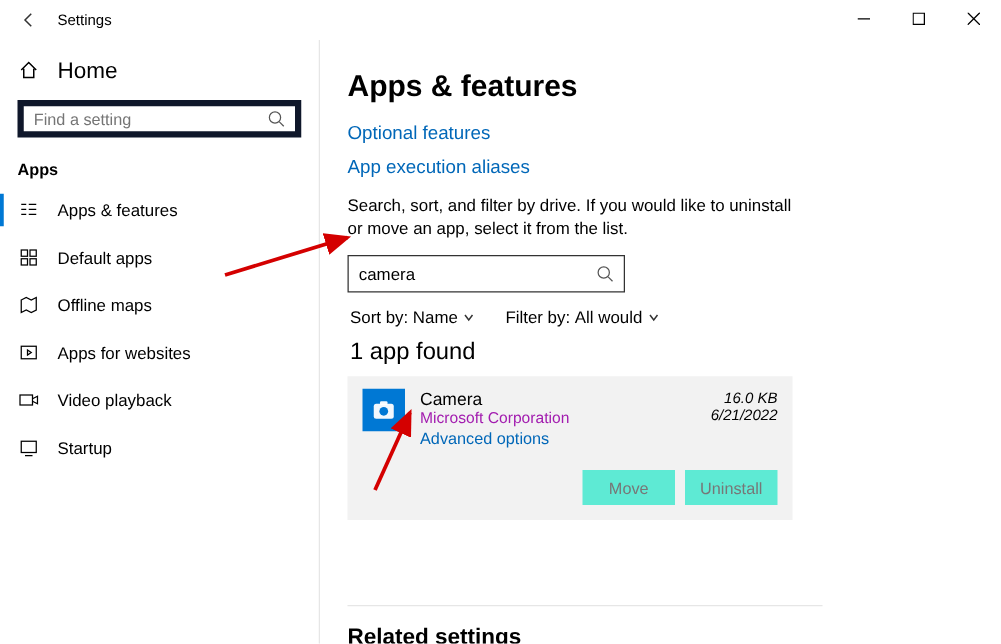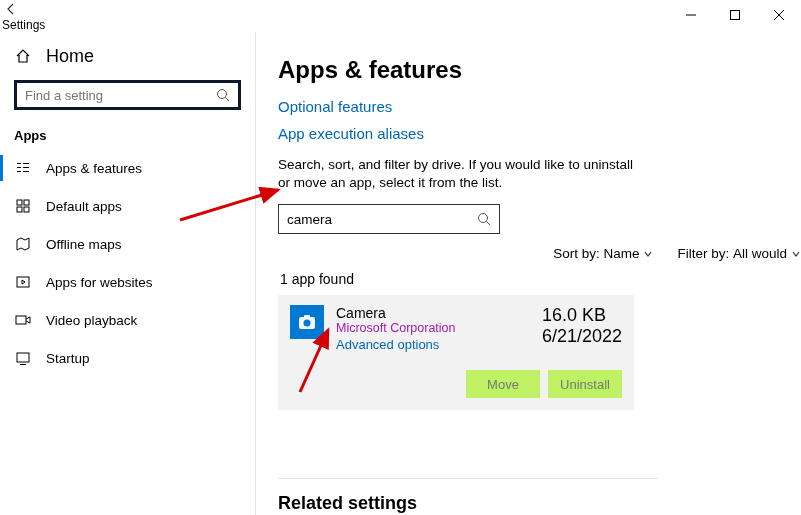--- a/index.html
+++ b/index.html
@@ -9,23 +9,22 @@
     color: #000;
     background: #fff;
     width: 801px;
     height: 515px;
     overflow: hidden;
     position: relative;
   }
   .titlebar {
     height: 32px;
     display: flex;
-    align-items: flex-start;
-    padding-left: 2px;
-    flex-direction: column;
+    align-items: center;
+    padding-left: 14px;
   }
   .titlebar .back { width: 18px; height: 18px; display:flex; align-items:center; justify-content:center; margin-right: 14px; }
   .titlebar .title { font-size: 12px; }
   .win-controls { position:absolute; top:0; right:0; display:flex; }
   .win-btn { width:44px; height:30px; display:flex; align-items:center; justify-content:center; }
   .layout { display:flex; height: calc(515px - 32px); }
   .sidebar {
     width: 256px;
     border-right: 1px solid #e6e6e6;
     padding-top: 4px;
@@ -37,21 +36,21 @@
     align-items:center;
     padding-left: 14px;
     gap: 14px;
     font-size: 18px;
     cursor: default;
   }
   .side-row.home { height: 40px; }
   .side-row .icon { width:18px; display:flex; justify-content:center; }
   .search-wrap { padding: 4px 14px 8px 14px; }
   .search-box {
-    border: 3px solid #0f172a;
+    border: 5px solid #0f172a;
     height: 30px;
     display:flex;
     align-items:center;
     padding: 0 8px;
   }
   .search-box input {
     flex:1; border:none; outline:none; font-size:13px; background:transparent;
   }
   .section-label { padding: 10px 14px 6px 14px; font-weight:600; font-size:13px; }
   .nav-item {
@@ -79,45 +78,45 @@
   .link { color:#0067b8; font-size:15px; margin-bottom: 10px; display:inline-block;text-align:right; }
   .para { font-size:13.5px; color:#000; max-width: 370px; line-height:1.35; margin: 4px 0 12px 0;}
   .app-search {
     border: 1px solid #333;
     width: 222px; height: 30px;
     display:flex; align-items:center;
     padding: 0 8px;
     margin-bottom: 12px;
   }
   .app-search input { flex:1; border:none; outline:none; font-size:13.5px; }
-  .filters { display:flex; gap: 24px; font-size:13.5px; margin-bottom:10px; padding-left:2px; align-items:center;justify-content:flex-end;}
+  .filters { display:flex; gap: 24px; font-size:13.5px; margin-bottom:10px; padding-left:2px; align-items:center;}
   .filters .lbl { color:#000; }
   .filters .val { display:inline-flex; align-items:center; gap:4px; }
-  .count { font-size:14px; margin: 8px 0 8px 2px; }
+  .count { font-size:19px; margin: 8px 0 8px 2px; }
   .app-card {
     background:#f2f2f2;
     width: 356px;
     padding: 10px 12px 12px 12px;
   }
   .app-row { display:flex; gap:12px; }
   .app-icon {
     width:34px; height:34px;
     background:#0078d4;
     display:flex; align-items:center; justify-content:center;
     flex-shrink:0;
   }
   .app-info { flex:1; }
   .app-name { font-size:14px; }
   .app-pub { font-size:12.5px; color:#a21caf; }
   .app-adv { color:#0067b8; font-size:13px; margin-top:2px; display:inline-block;}
-  .app-meta { text-align:left; font-size:18px; }
+  .app-meta { text-align:right; font-size:12px;font-style:italic; }
   .btn-row { display:flex; justify-content:flex-end; gap:8px; margin-top:18px; }
   .wbtn {
     width:74px; height:28px;
-    background:#bef264; color:#777;
+    background:#5eead4; color:#777;
     border:none;
     font-size:13px;
   }
   .hr { height:1px; background:#e6e6e6; width:380px; margin: 68px 0 14px 0;}
   .h2 { font-size:18px; font-weight:600; margin-bottom:8px; }
   
   .arrow { position:absolute; pointer-events:none; }
   .chev { stroke:#333; stroke-width:1.2; fill:none; }
 </style>
 </head>

